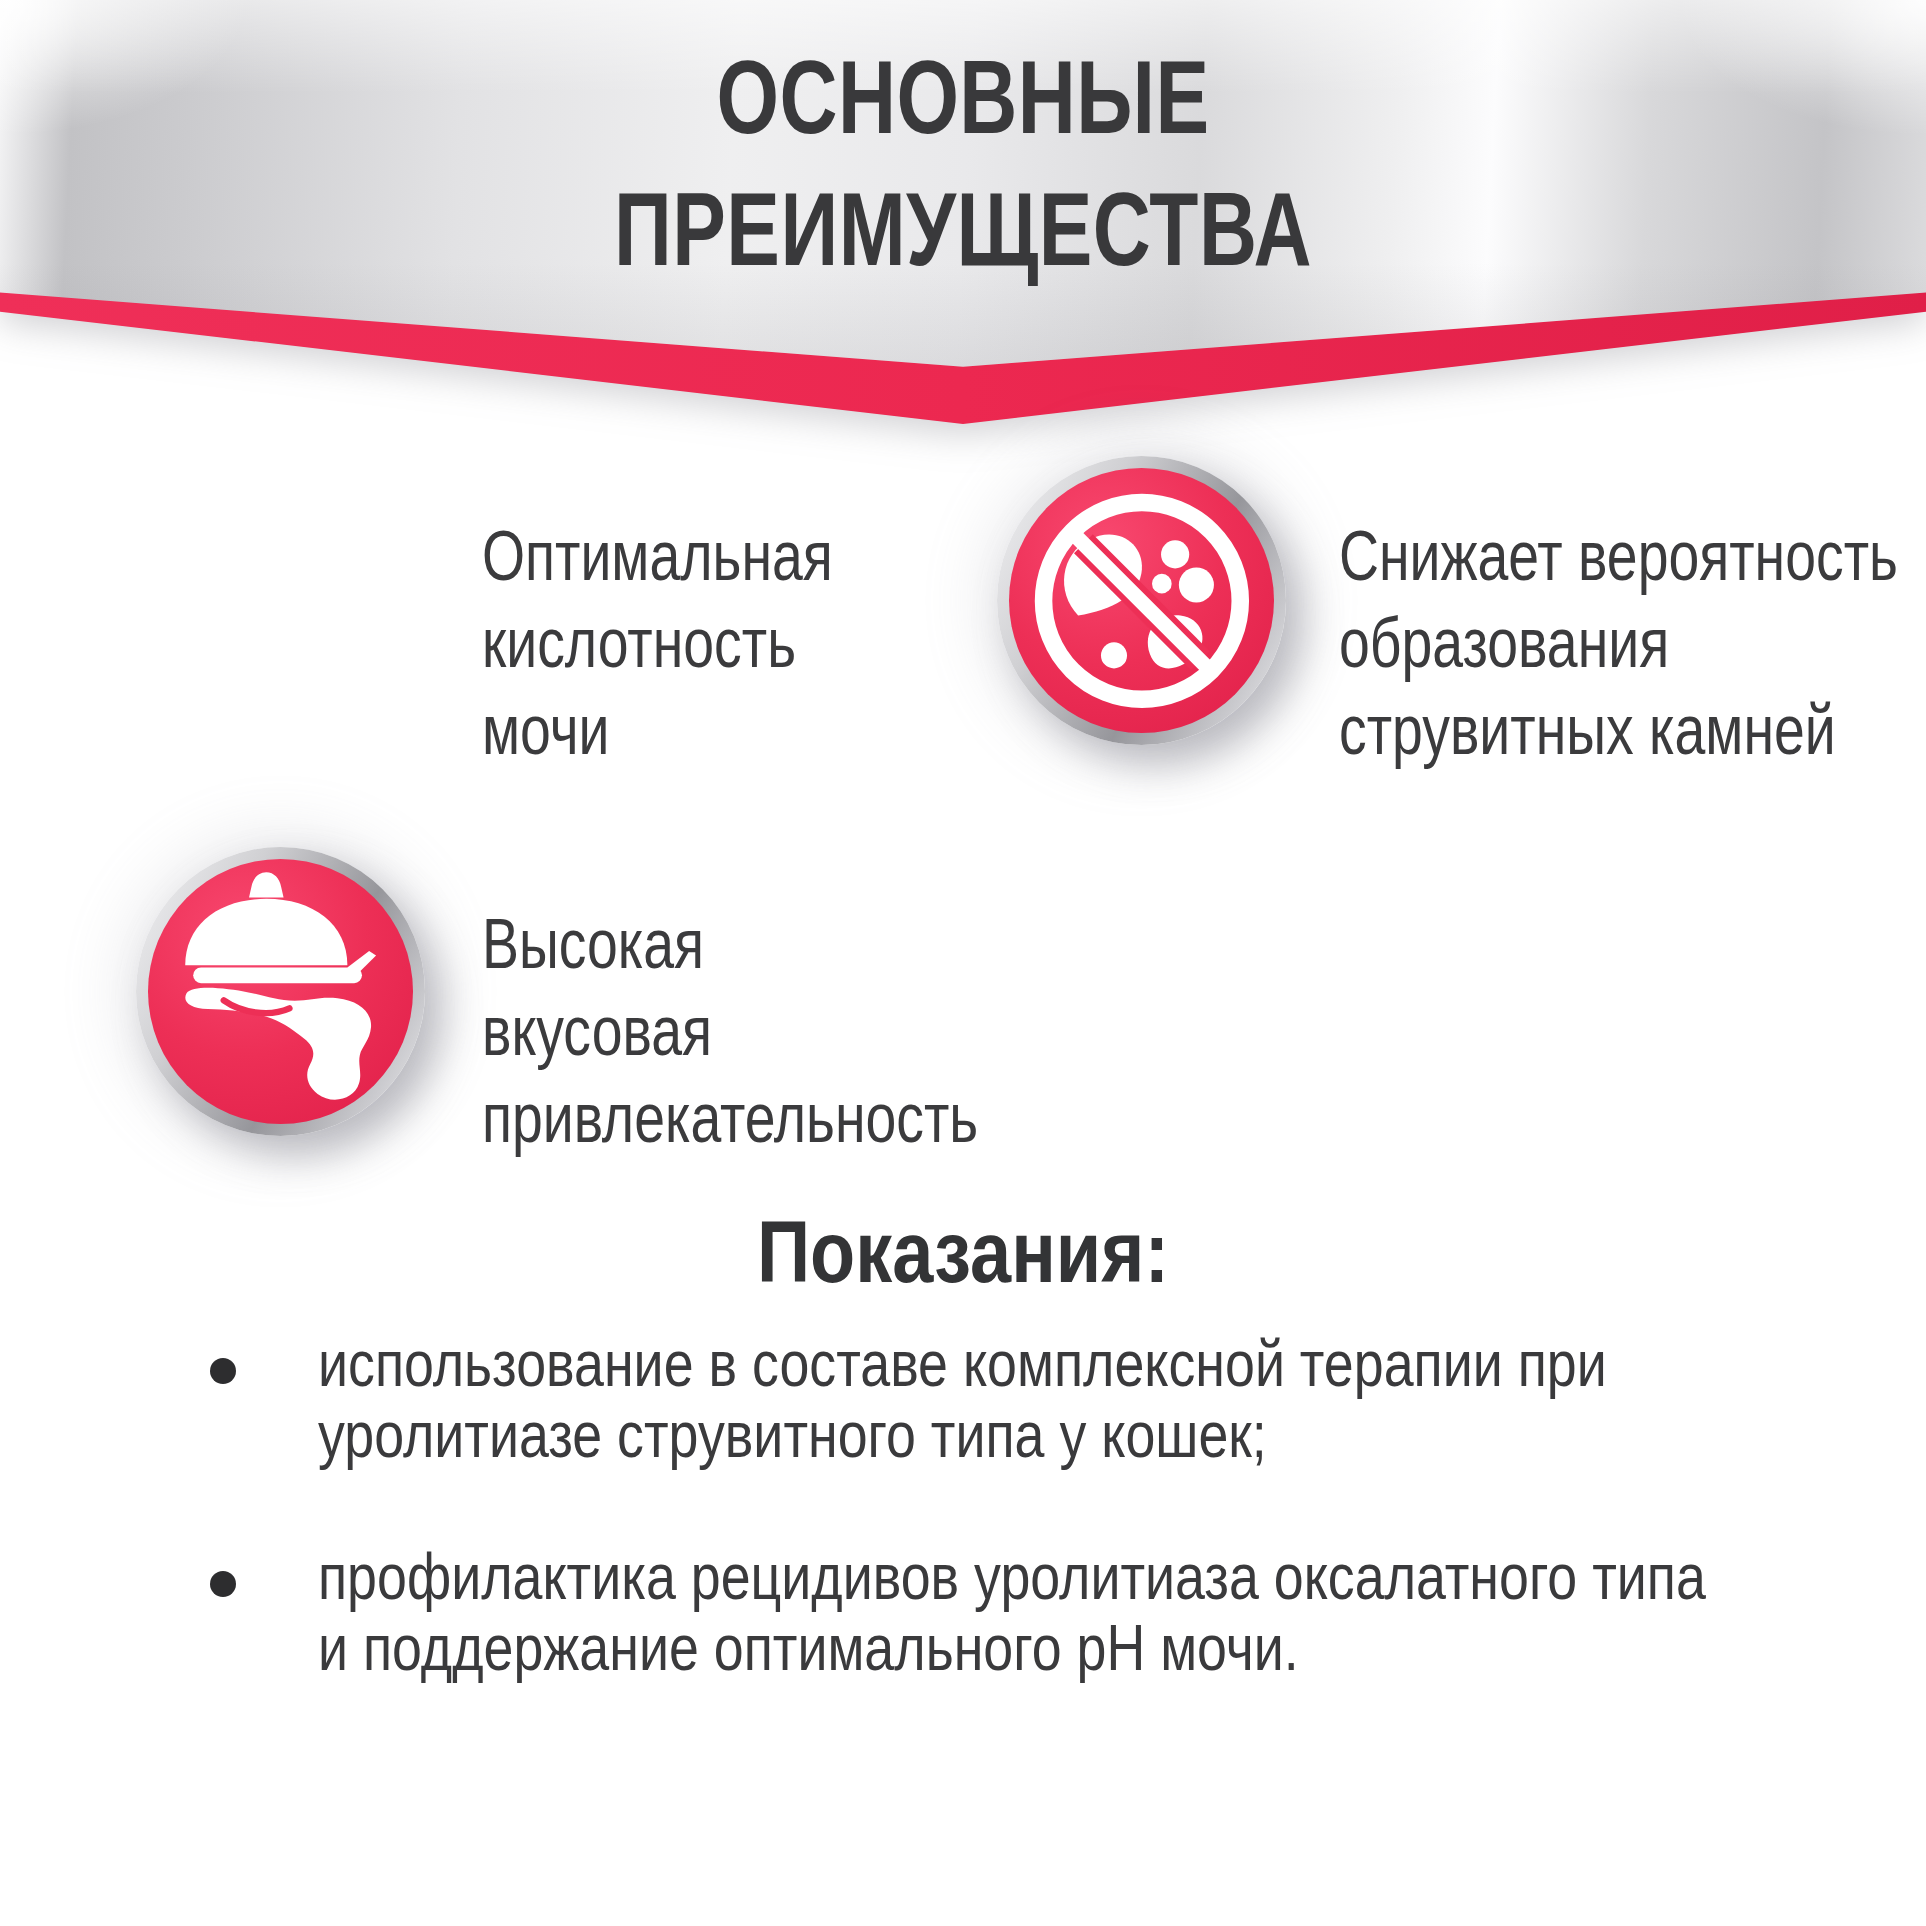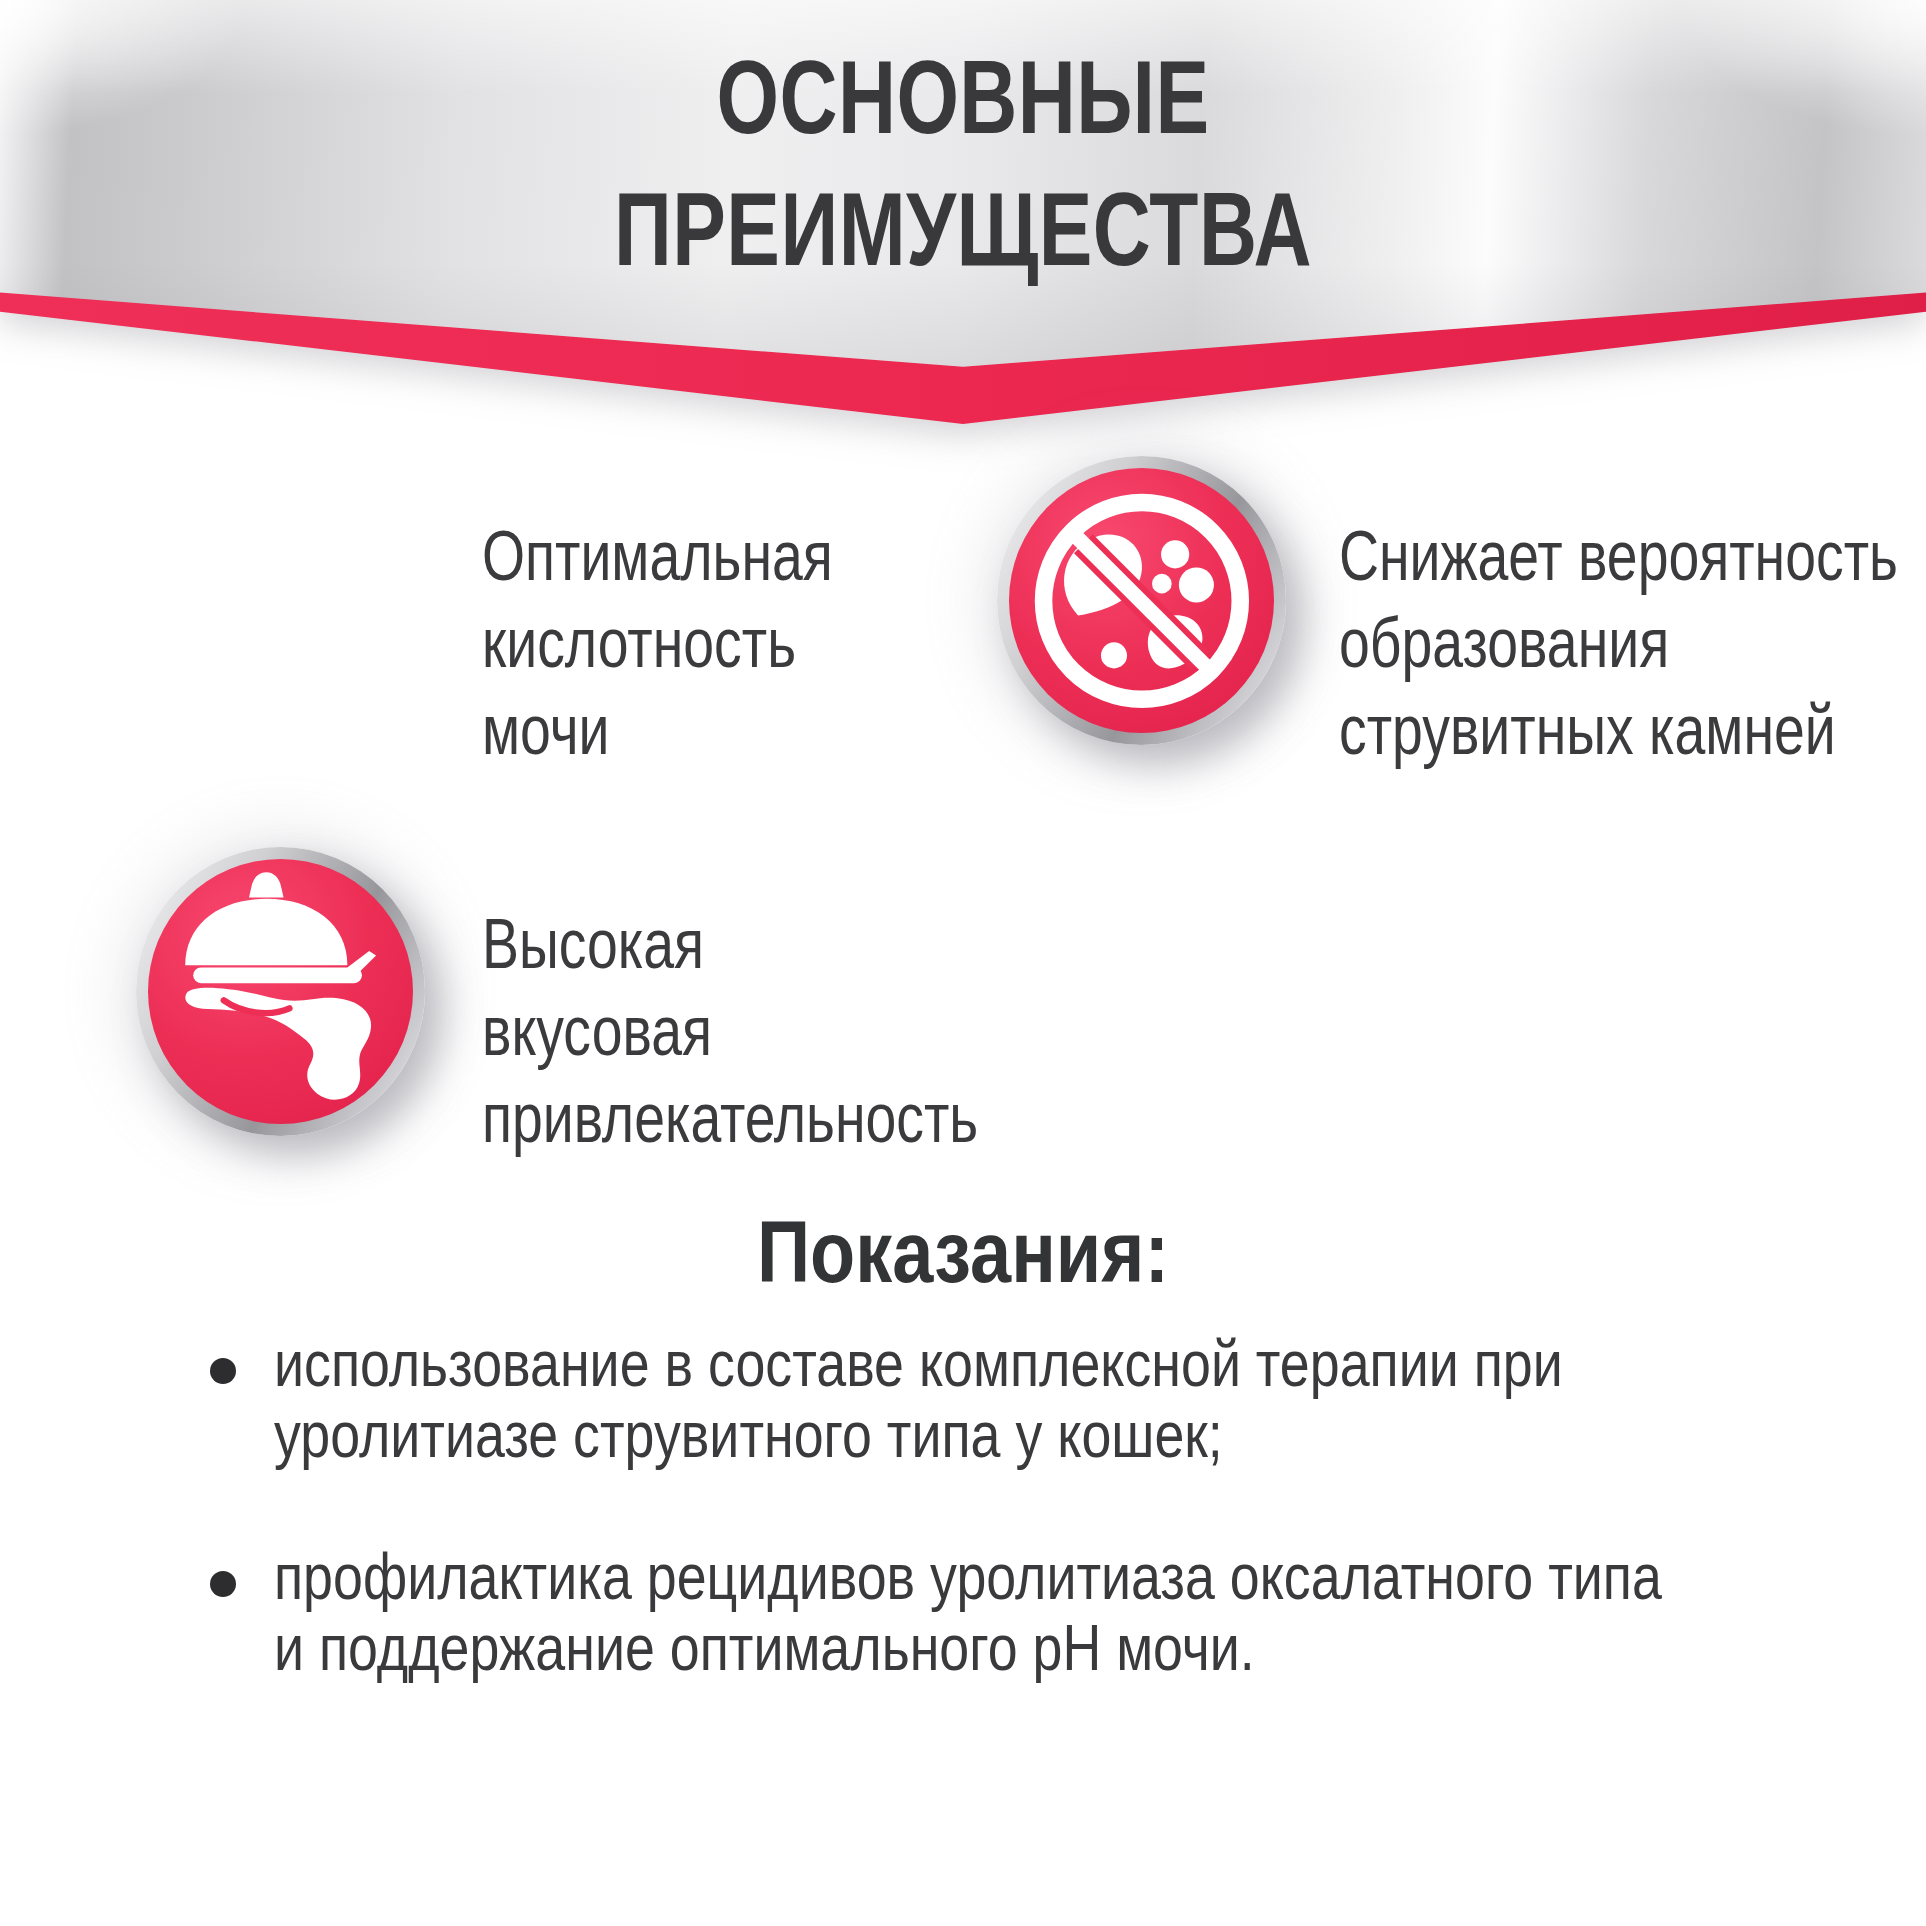--- a/index.html
+++ b/index.html
@@ -57,21 +57,21 @@
   .btext span{display:block;}
 
   
   .ind-title{
     position:absolute; left:0; top:1204px; width:1926px;
     text-align:center; color:#333436;
     font-size:87px; line-height:96px; font-weight:700;
     transform:scaleX(.85); transform-origin:50% 0;
   }
   .bullet-item{
-    position:absolute; left:210px; display:flex; align-items:flex-start; gap:38px;
+    position:absolute; left:210px; display:flex; align-items:flex-start; gap:82px;
   }
   .bullet-dot{
     width:26px; height:26px; border-radius:50%; background:#2d2d2f;
     margin-top:29px; flex:0 0 auto;
   }
   .bullet-text{
     color:#3a3a3c; font-size:64px; line-height:71px; font-weight:400;
     transform:scaleX(.84); transform-origin:0 0; white-space:nowrap;
   }
   .bullet-text span{display:block;}

